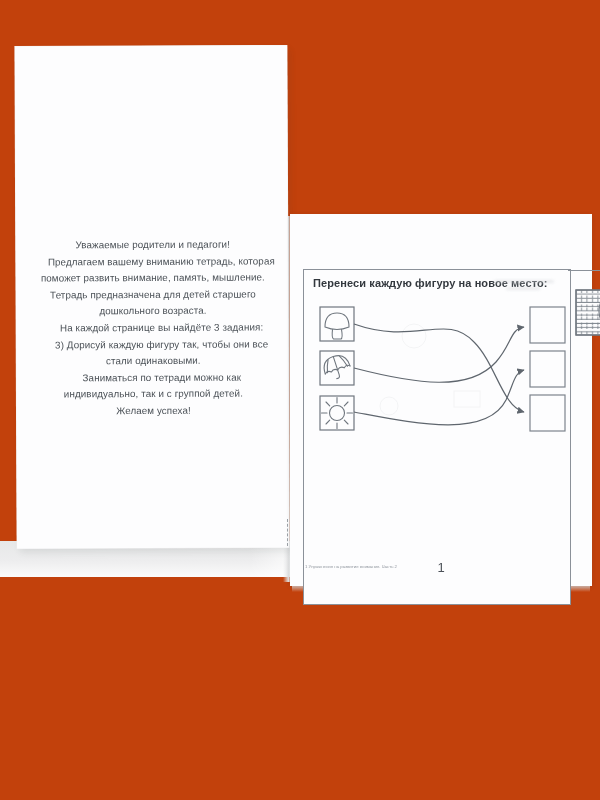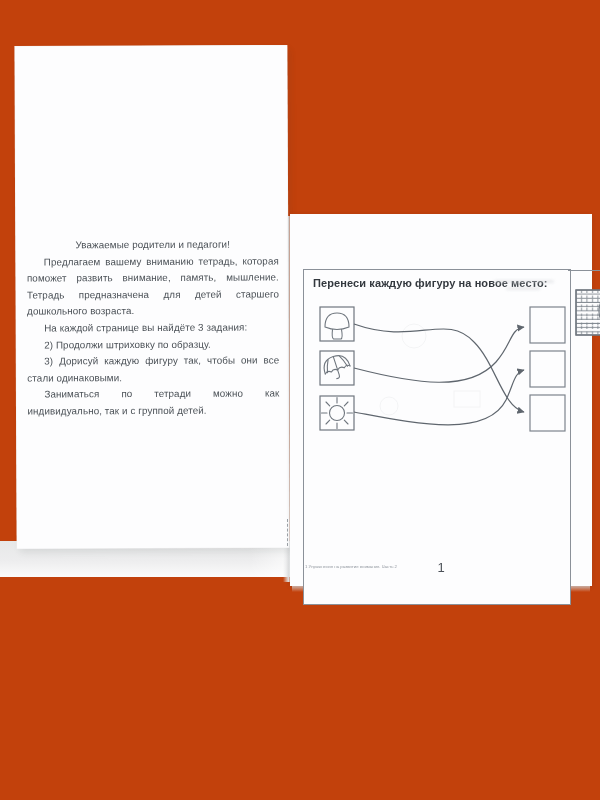--- a/index.html
+++ b/index.html
@@ -20,21 +20,21 @@
 
   
   .left-page{position:absolute;left:16px;top:46px;width:272px;height:502px;
     background:#fdfdfe;transform:rotate(-0.25deg);
     box-shadow:0 0 0 0.5px #f1f1f2, 3px 4px 7px rgba(50,55,60,0.10);}
   .lp-text{position:absolute;left:11px;right:9px;top:191px;
     font-size:9.8px;line-height:16.6px;color:#4a5056;letter-spacing:0.1px;}
   .lp-text p{margin:0;}
   .t-center{text-align:center;}
   .t-just{text-align:justify;}
-  .t-indent{text-indent:17px;}
+  .t-indent{text-indent:17px;text-align:center;}
 
   
   .right-page{position:absolute;left:290px;top:214px;width:302px;height:372px;
     background:#fdfdfe;box-shadow:0 1px 4px rgba(50,55,60,0.14);}
   .frame{position:absolute;left:13px;top:11px;width:268px;height:336px;
     box-sizing:border-box;border:1.6px solid #8b9199;background:#fdfdfe;
     display:flex;margin-top:44px;}
   .sec{position:relative;box-sizing:border-box;}
   .sec1{height:166px;}
   .sec2{height:86px;border-top:1.6px solid #8b9199;}
@@ -58,23 +58,23 @@
   <div class="backdrop-bottom"></div>
   <div class="backdrop-bottom-fade"></div>
   <div class="spine-shadow"></div>
   <div class="right-page-shadow"></div>
 
   <div class="left-page">
     <div class="lp-text">
       <p class="t-center">Уважаемые родители и педагоги!</p>
       <p class="t-just t-indent">Предлагаем вашему вниманию тетрадь, которая поможет развить внимание, память, мышление. Тетрадь предназначена для детей старшего дошкольного возраста.</p>
       <p class="t-indent">На каждой странице вы найдёте 3  задания:</p>
-      <p class="t-indent">2) Продолжи штриховку по образцу.</p>
       <p class="t-just t-indent">3) Дорисуй каждую фигуру так, чтобы они все стали одинаковыми.</p>
       <p class="t-just t-indent">Заниматься по тетради можно как индивидуально, так и с группой детей.</p>
+      <p class="t-center">Желаем успеха!</p>
     </div>
   </div>
 
   <div class="right-page">
     <div class="frame">
 
       <div class="sec sec1">
         <div class="task-title">Перенеси каждую фигуру на новое место:</div>
         <div class="ghost" style="right:10px;top:6px;width:64px;">
           <div class="gl" style="width:60px;"></div>

